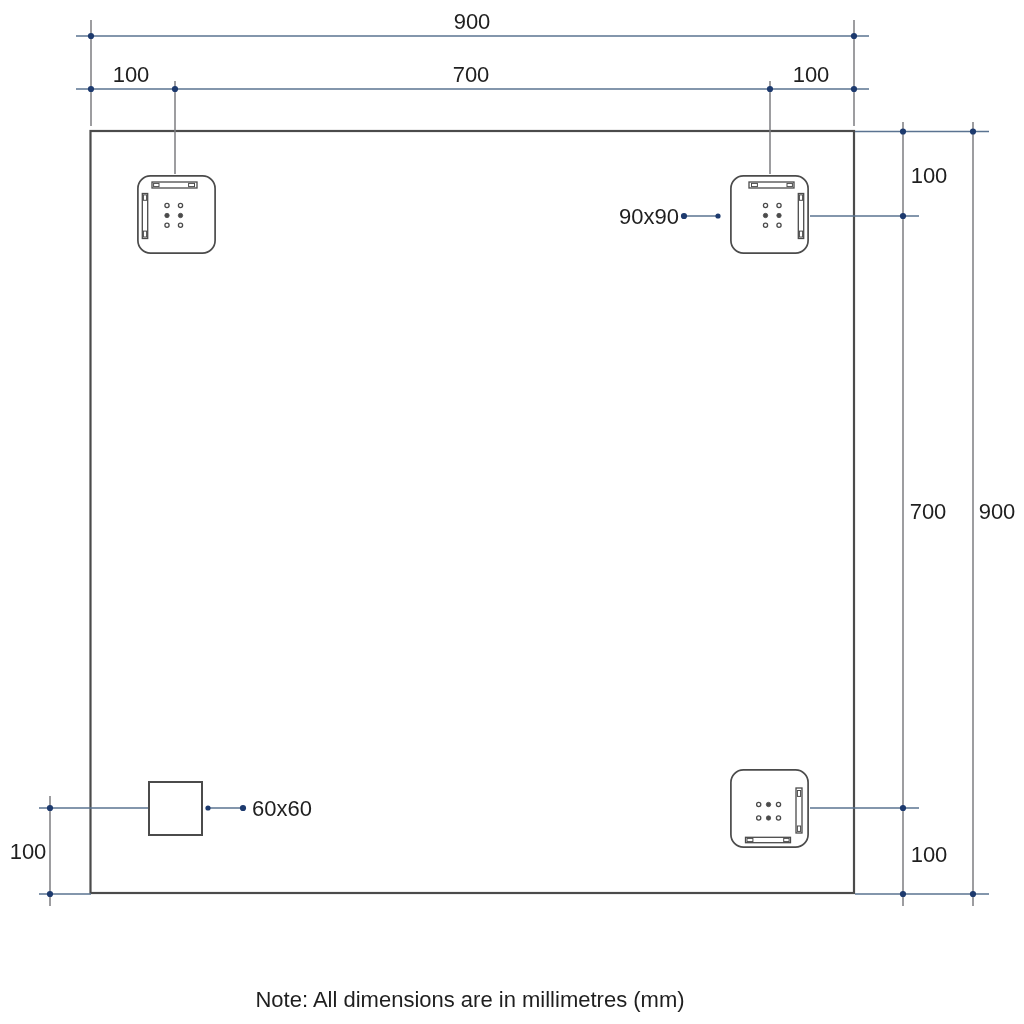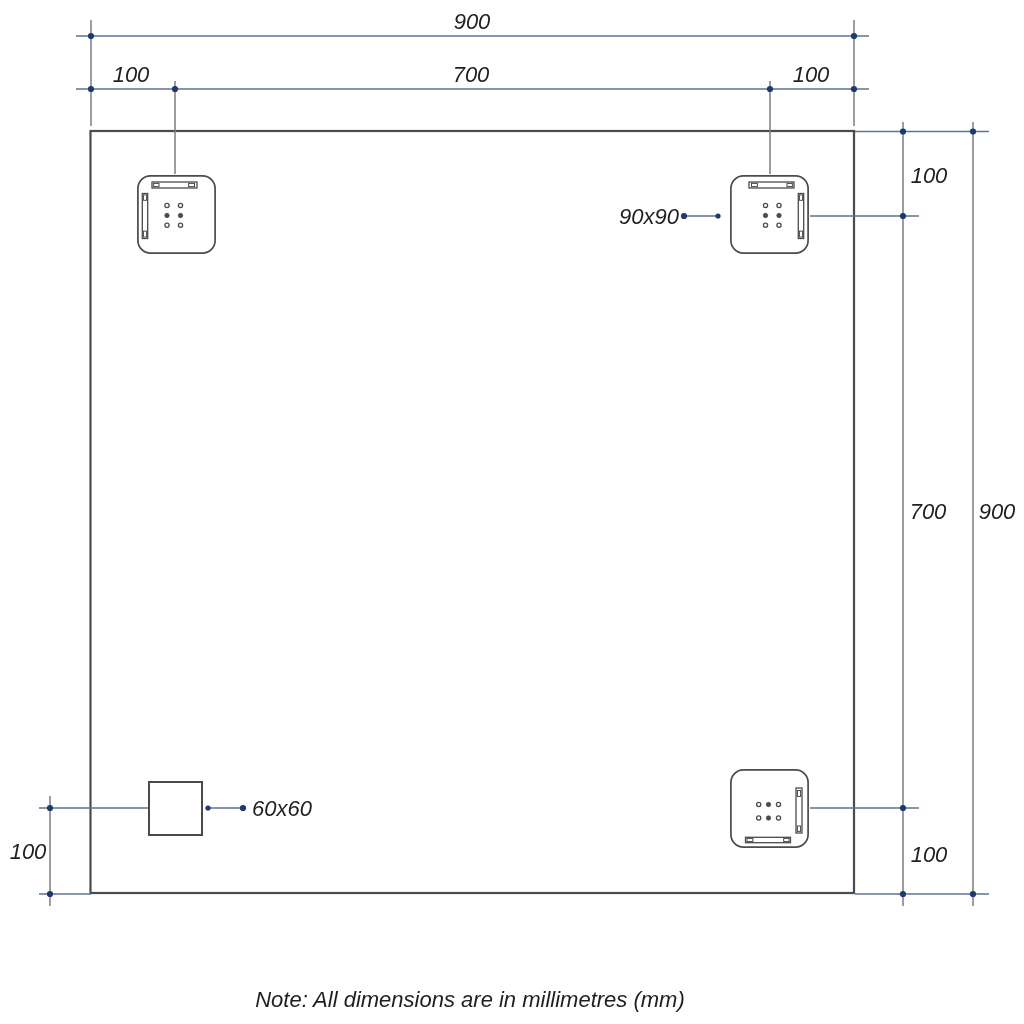--- a/index.html
+++ b/index.html
@@ -1,17 +1,17 @@
 <!DOCTYPE html>
 <html style="--background: #ffffff; --dimension-line: #5a7391; --dimension-dot: #1d3a6e; --extension-line: #7d7d80; --outline: #4b4b4b; --text: #1f1f1f;"><head>
 <meta charset="utf-8">
 <style>
   html,body{margin:0;padding:0;background:#ffffff;}
   .stage{position:relative;width:1024px;height:1024px;background:var(--background,#fff);
-         font-family:"Liberation Sans",sans-serif;overflow:hidden;font-style:italic;}
+         font-family:"Liberation Sans",sans-serif;overflow:hidden;}
   svg{display:block;}
   .dim{stroke:var(--dimension-line,#5a7391);stroke-width:1.6;fill:none;}
   .ext{stroke:var(--extension-line,#7d7d80);stroke-width:1.5;fill:none;}
   .dot{fill:var(--dimension-dot,#1d3a6e);stroke:none;}
   .outl{fill:#ffffff;stroke:var(--outline,#4b4b4b);}
   .fdot{fill:var(--outline,#4b4b4b);stroke:var(--outline,#4b4b4b);stroke-width:0.8;}
   .lbl{fill:var(--text,#1f1f1f);font-family:"Liberation Sans",sans-serif;font-size:22px;}
   .note{font-size:22px;}
 </style>
 </head>

